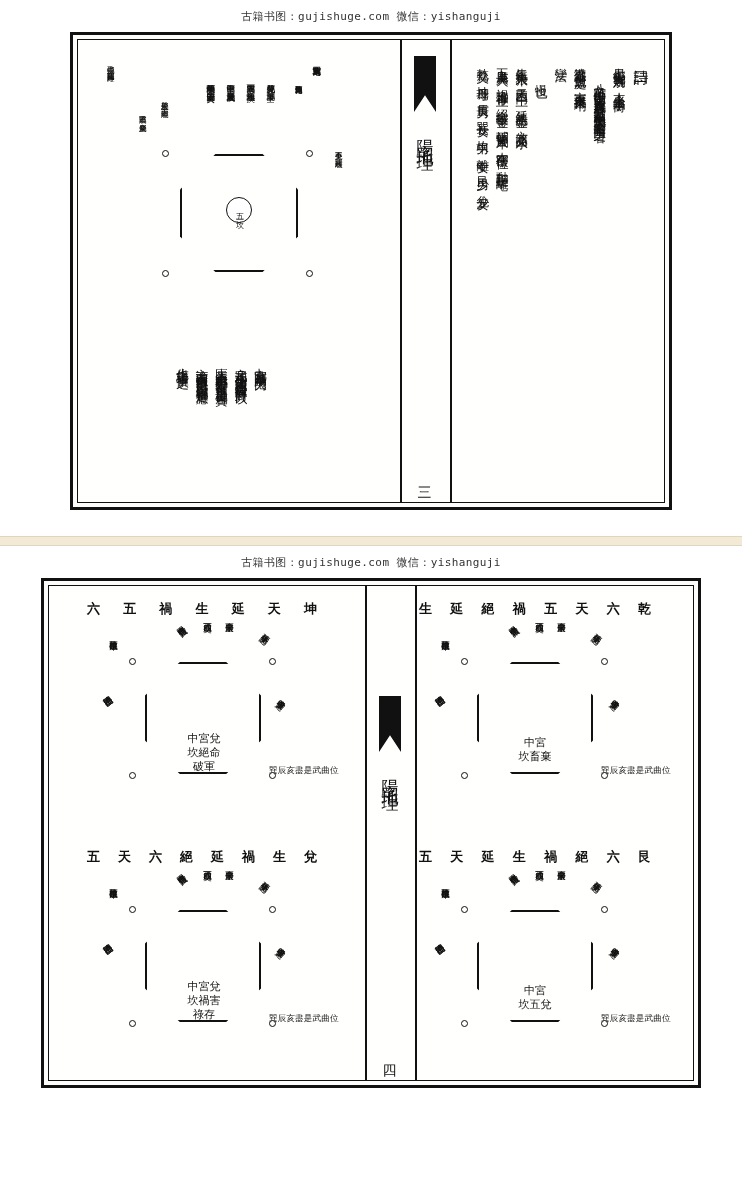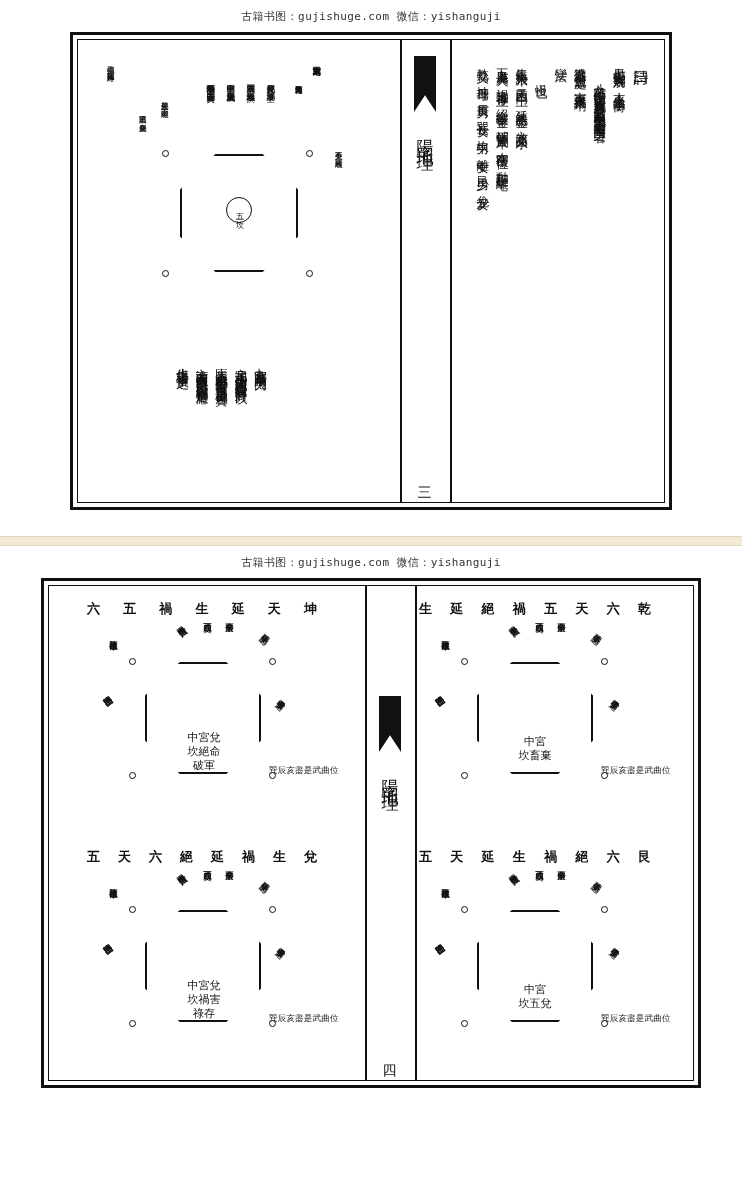--- a/index.html
+++ b/index.html
@@ -134,21 +134,21 @@
     font-size: 13px;
     font-weight: bold;
     letter-spacing: 0;
     color: #111;
   }
   .hdr-row span { display: block; }
   .center-label {
     position: absolute;
     writing-mode: vertical-rl;
     text-orientation: upright;
-    font-family: Liberation Mono, monospace;
+    font-family: Liberation Serif, serif;
     font-size: 11.5px;
     line-height: 1.2;
     color: #111;
     text-align: center;
   }
   .center-label.horiz {
     writing-mode: horizontal-tb;
     text-align: center;
     font-size: 11px;
     line-height: 1.25;

